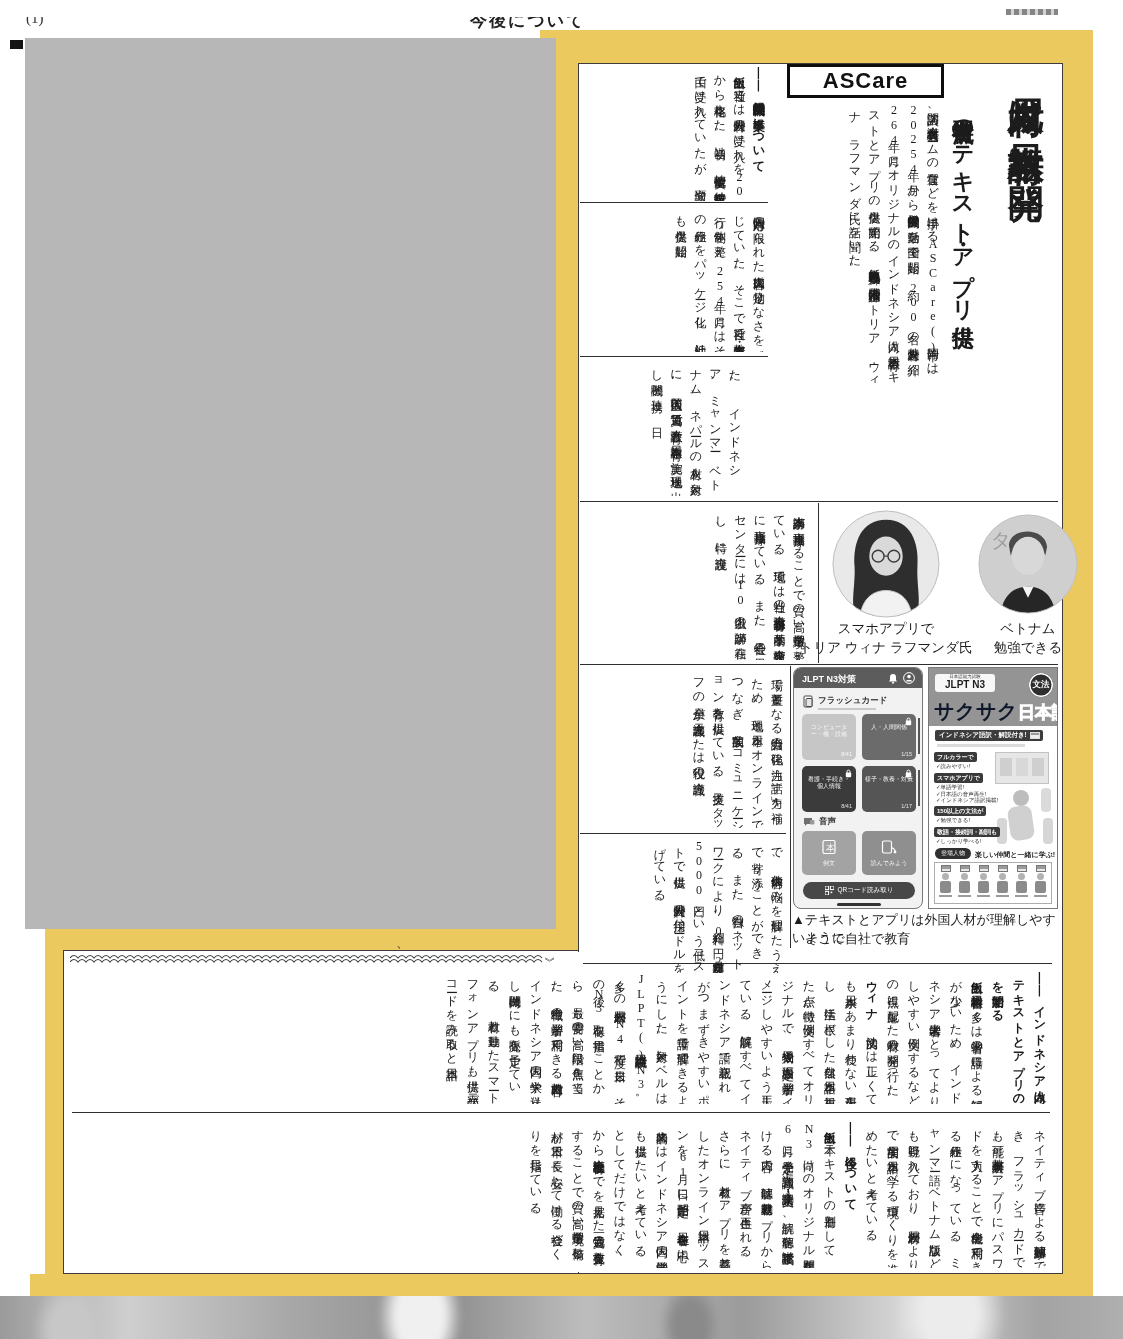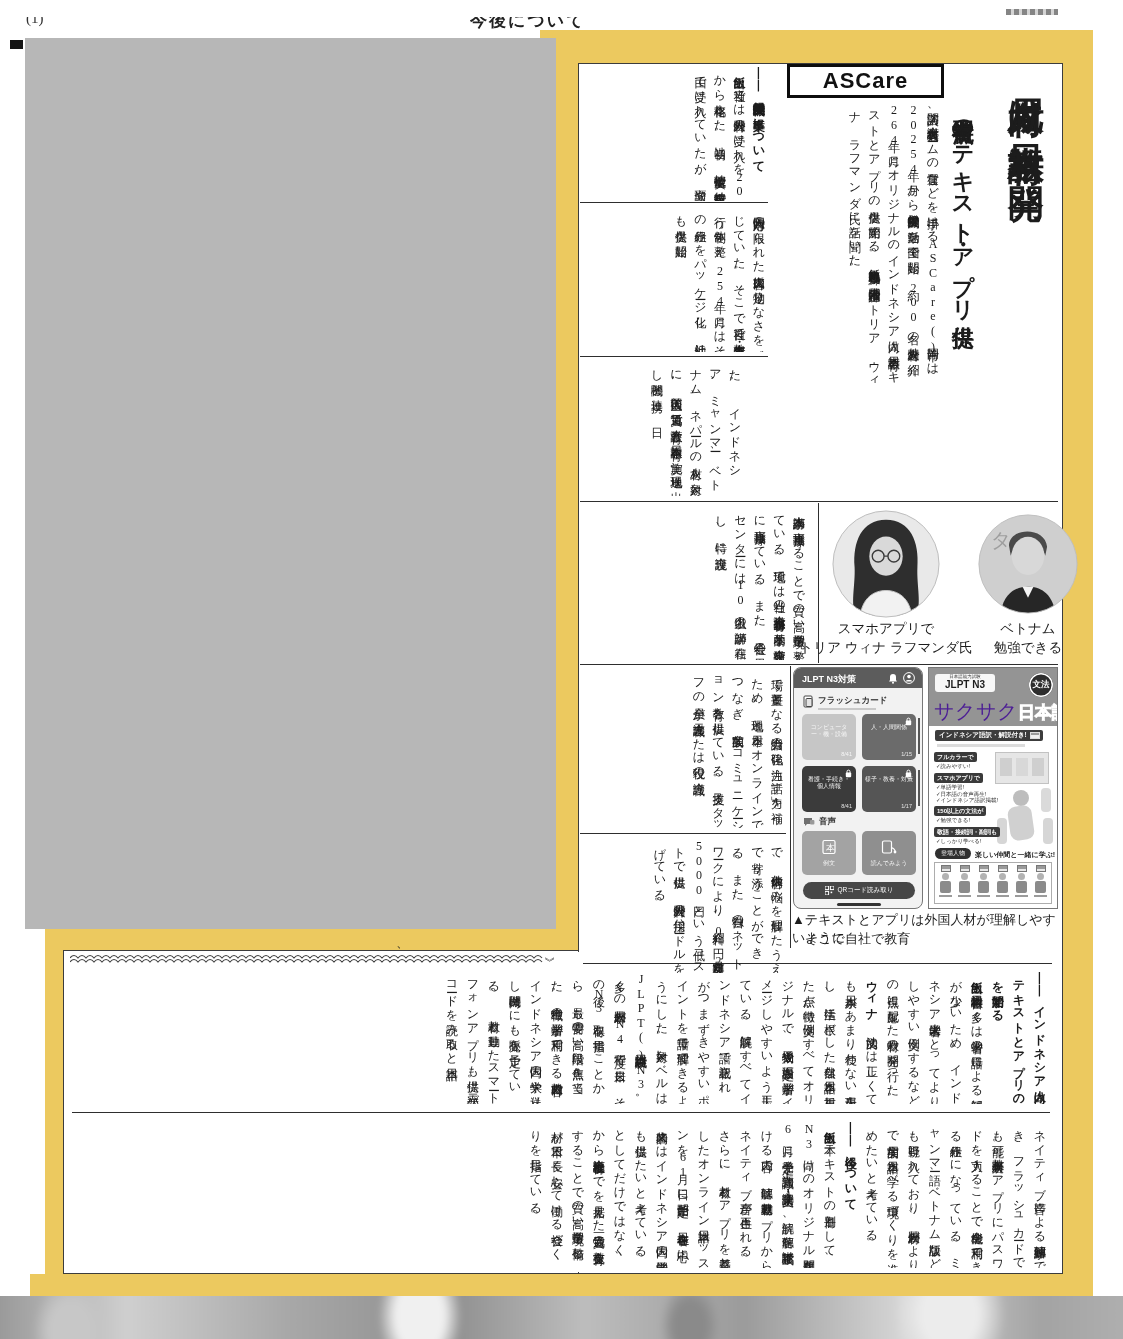--- a/index.html
+++ b/index.html
@@ -238,21 +238,21 @@
     <div style="position:absolute;left:0;top:0;right:0;height:58px;background:#949494;">
       <div class="sans" style="position:absolute;left:6px;top:6px;width:60px;height:18px;background:#f7f7f7;border-radius:3px;text-align:center;">
         <div style="font-size:4.5px;color:#333;line-height:6px;">日本語能力試験</div>
         <div style="font-size:10px;font-weight:bold;color:#1c1c1c;line-height:10px;">JLPT N3</div>
       </div>
       <div class="sans" style="position:absolute;right:4px;top:5px;width:24px;height:24px;border-radius:50%;background:#2e2e2e;
            box-shadow:inset 0 0 0 1.5px #fff, inset 0 0 0 3px #2e2e2e;display:flex;align-items:center;justify-content:center;">
         <span style="font-size:8.5px;color:#fff;font-weight:bold;">文法</span>
       </div>
       <div class="sans" style="position:absolute;left:5px;top:30px;white-space:nowrap;">
-        <span style="font-size:20px;font-weight:normal;color:#4c1d95;letter-spacing:.5px;">サクサク</span><span style="font-size:17px;font-weight:bold;color:#949494;-webkit-text-stroke:1px #fff;">日本語</span>
+        <span style="font-size:20px;font-weight:bold;color:#0f172a;letter-spacing:.5px;">サクサク</span><span style="font-size:17px;font-weight:bold;color:#949494;-webkit-text-stroke:1px #fff;">日本語</span>
       </div>
     </div>
     <div class="sans" style="position:absolute;left:6px;top:62px;width:108px;height:11px;background:#3c3c3c;border-radius:2px;
          display:flex;align-items:center;gap:3px;padding-left:4px;box-sizing:border-box;">
       <span style="font-size:6.5px;color:#fff;font-weight:bold;">インドネシア語訳・解説付き!</span>
       <span style="width:8px;height:5px;background:linear-gradient(#9a9a9a 50%,#efefef 50%);border:.5px solid #ddd;display:inline-block;"></span>
     </div>
     <div style="position:absolute;left:8px;top:76px;width:88px;height:3px;background:#dcdcdc;"></div>
 
     <div style="position:absolute;left:66px;top:84px;width:52px;height:30px;background:#e6e6e6;border:1px solid #c2c2c2;">

